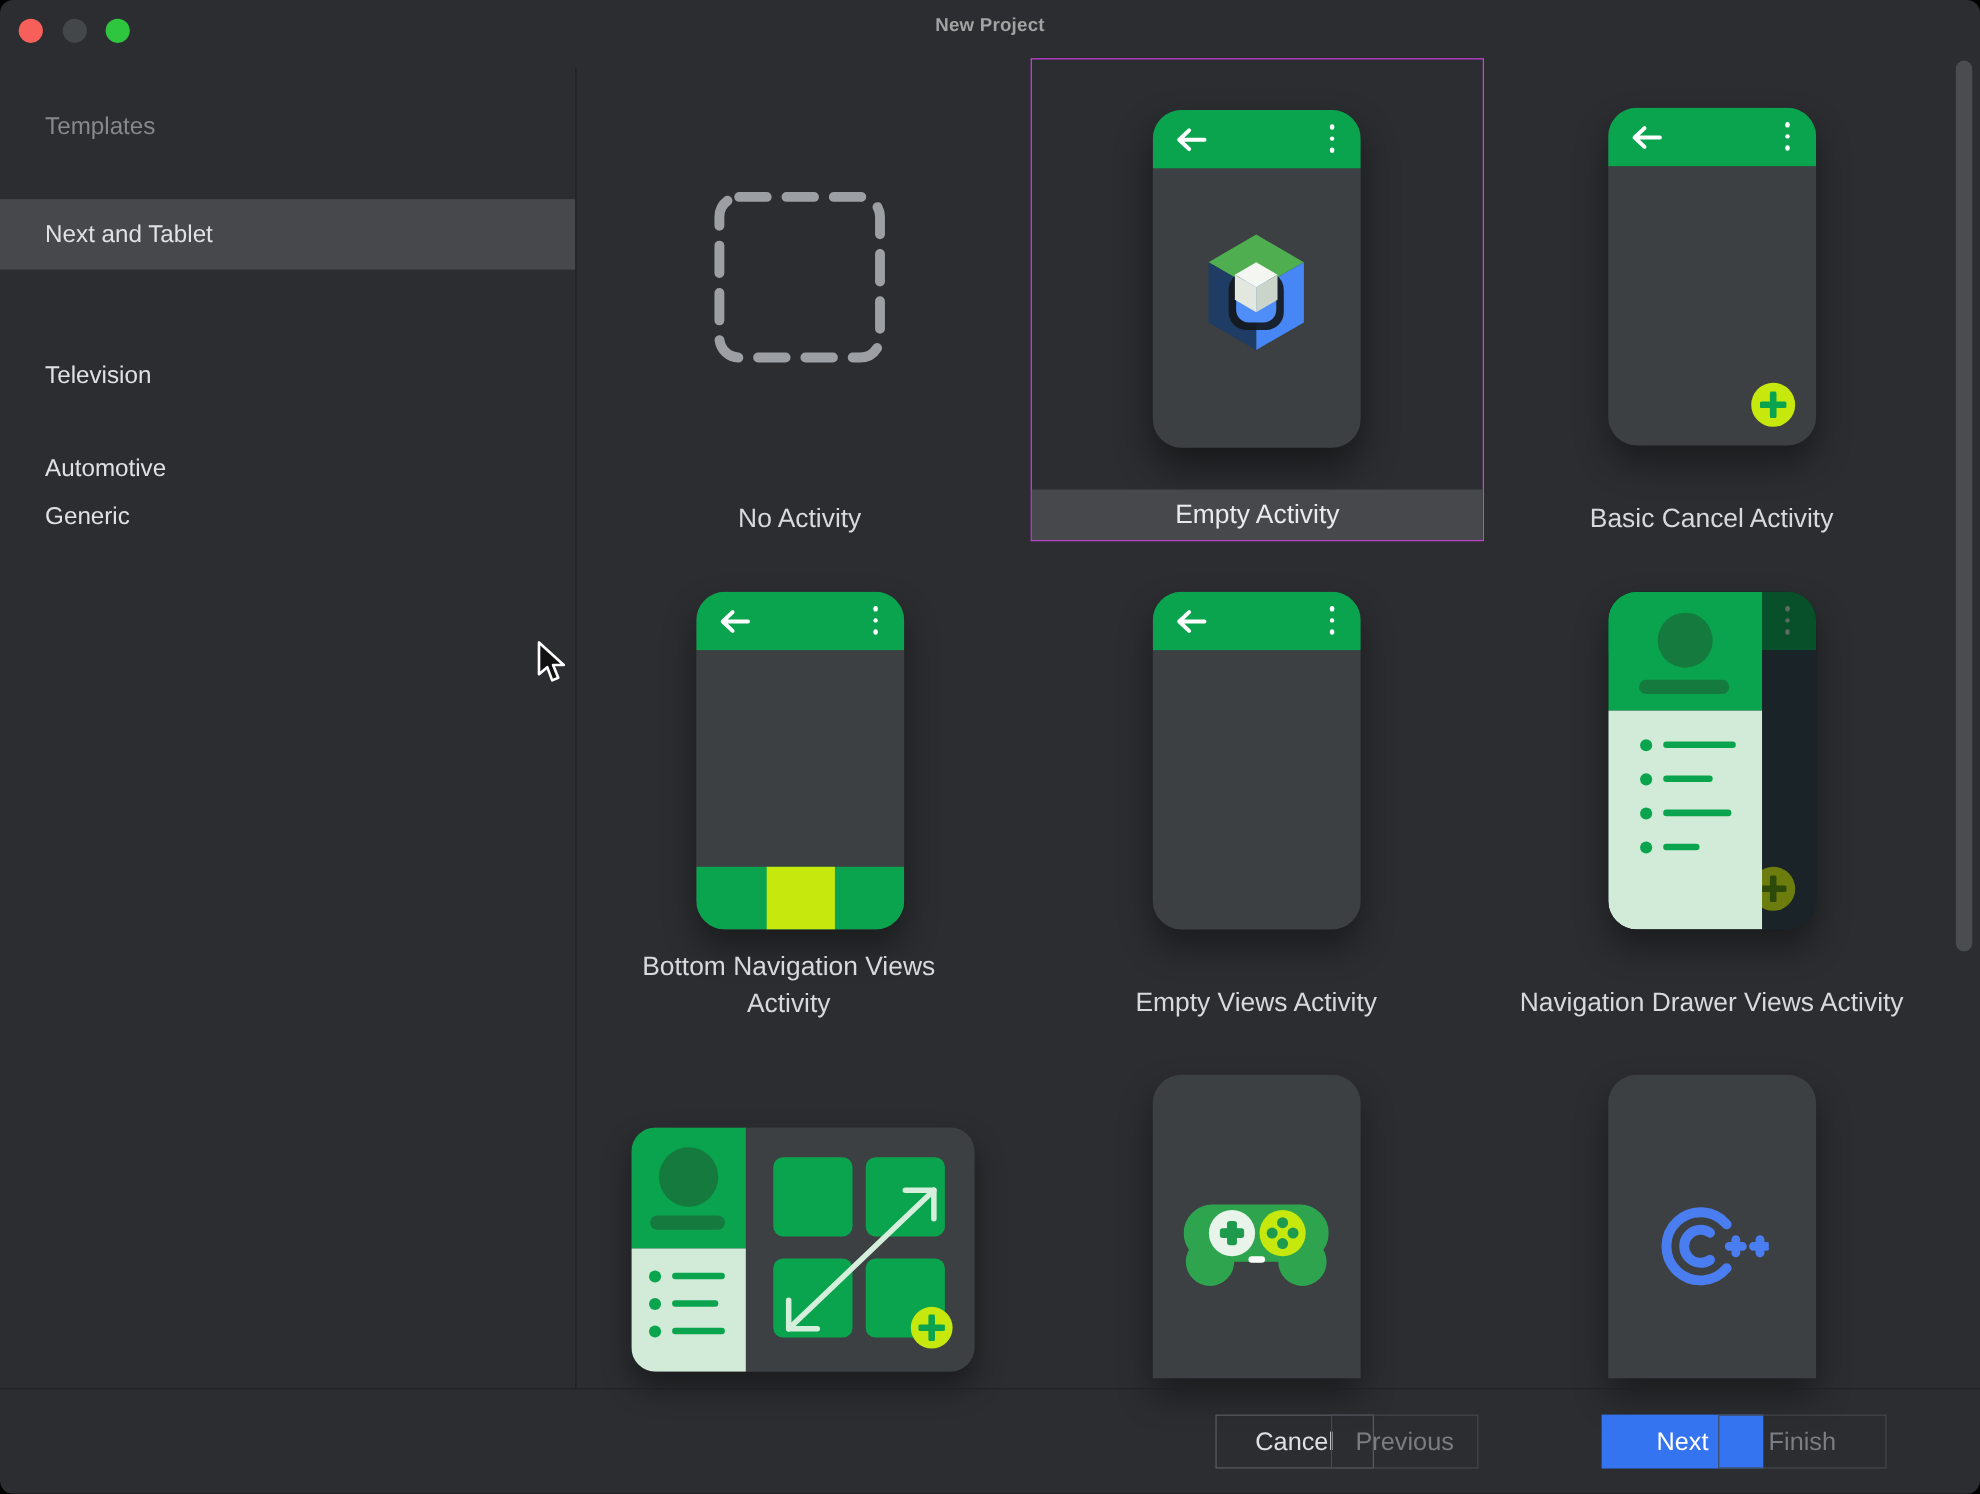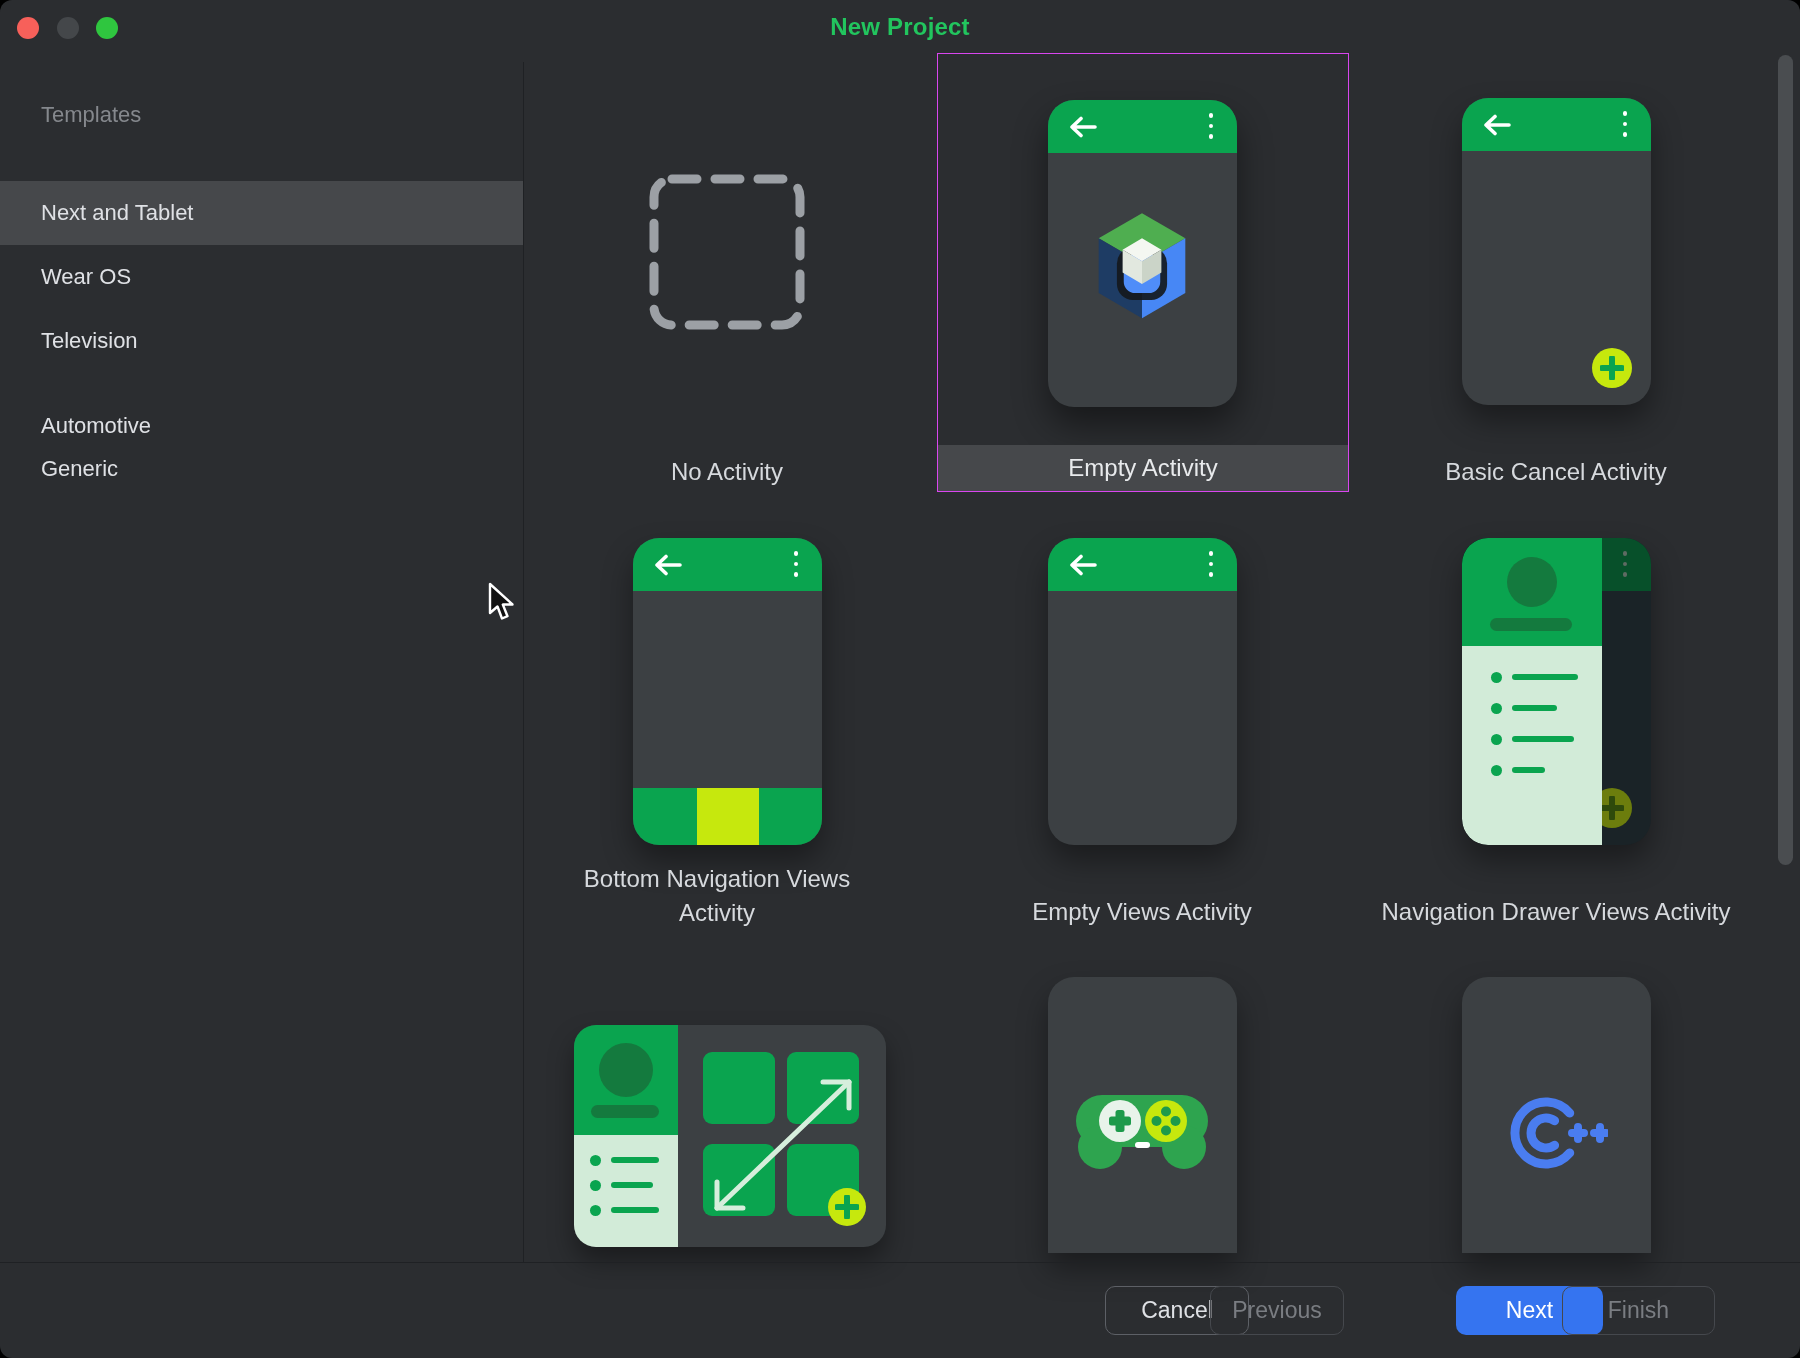--- a/index.html
+++ b/index.html
@@ -23,21 +23,21 @@
   .window{position:absolute;left:0;top:0;width:1800px;height:1358px;
     background:var(--win-bg);border-radius:12px;overflow:hidden;}
 
   
   .titlebar{position:absolute;left:0;top:0;width:100%;height:62px;}
   .traffic{position:absolute;top:17px;width:22px;height:22px;border-radius:50%;}
   .tl-close{left:17px;background:#f7605a;}
   .tl-min{left:57px;background:#44474a;}
   .tl-zoom{left:96px;background:#2fc63f;}
   .win-title{position:absolute;left:0;right:0;top:13px;text-align:center;
-    font-size:24px;font-weight:bold;color:#22c55e;letter-spacing:.2px;}
+    font-size:17px;font-weight:bold;color:#a3a3a3;letter-spacing:.2px;}
 
   
   .sidebar-header{position:absolute;left:41px;top:102px;font-size:22px;color:var(--dim);}
   .side-item{position:absolute;left:0;width:523px;height:64px;line-height:64px;
     padding-left:41px;font-size:22px;color:var(--text);cursor:default;}
   .side-item.selected{background:var(--sel-bg);}
   .vdivider{position:absolute;left:523px;top:62px;width:1px;height:1200px;background:var(--divider);}
 
   
   .card-label{position:absolute;text-align:center;font-size:24px;color:#d6d9dd;line-height:34px;}
@@ -68,21 +68,21 @@
 
   
   .tablet{position:absolute;left:574px;top:1025px;width:312px;height:222px;border-radius:22px;
     background:var(--phone);overflow:hidden;box-shadow:0 14px 26px rgba(0,0,0,.38);}
   .tab-left-green{position:absolute;left:0;top:0;width:104px;height:110px;background:var(--green);}
   .tab-left-mint{position:absolute;left:0;top:110px;width:104px;height:112px;background:var(--drawer-mint);}
   .tab-sq{position:absolute;width:72px;height:72px;border-radius:9px;background:var(--green);}
 
   
   .footer{position:absolute;left:0;top:1262px;width:100%;height:96px;border-top:1px solid var(--divider);}
-  .btn{position:absolute;top:23px;height:49px;border-radius:10px;font-size:23px;
+  .btn{position:absolute;top:23px;height:49px;border-radius:0;font-size:23px;
     display:flex;align-items:center;justify-content:center;color:var(--text);
     border:1px solid #5d6066;background:transparent;font-family:"Liberation Sans",sans-serif;}
   .btn.disabled{color:#7a7d82;border-color:#45484d;}
   .btn.primary{background:var(--blue);border:none;color:#fff;}
 
   .scroll-thumb{position:absolute;left:1778px;top:55px;width:15px;height:810px;
     border-radius:8px;background:#4a4d50;}
   .cursor{position:absolute;left:487px;top:582px;}
 </style>
 </head>
@@ -92,21 +92,20 @@
 
   <div class="titlebar">
     <span class="traffic tl-close"></span>
     <span class="traffic tl-min"></span>
     <span class="traffic tl-zoom"></span>
     <div class="win-title">New Project</div>
   </div>
 
   <div class="sidebar-header">Templates</div>
   <div class="side-item selected" style="top:181px">Next and Tablet</div>
-  <div class="side-item" style="top:245px">Wear OS</div>
   <div class="side-item" style="top:309px">Television</div>
   <div class="side-item" style="top:394px">Automotive</div>
   <div class="side-item" style="top:437px">Generic</div>
   <div class="vdivider"></div>
 
   <div>
     <svg style="position:absolute;left:649px;top:174px" width="156" height="156" viewBox="0 0 156 156">
       <rect x="5" y="5" width="146" height="146" rx="18" fill="none" stroke="#9ca0a5" stroke-width="9" stroke-linecap="round" stroke-dasharray="25 18"></rect>
     </svg>
     <div class="card-label" style="left:577px;top:455px;width:300px">No Activity</div>

